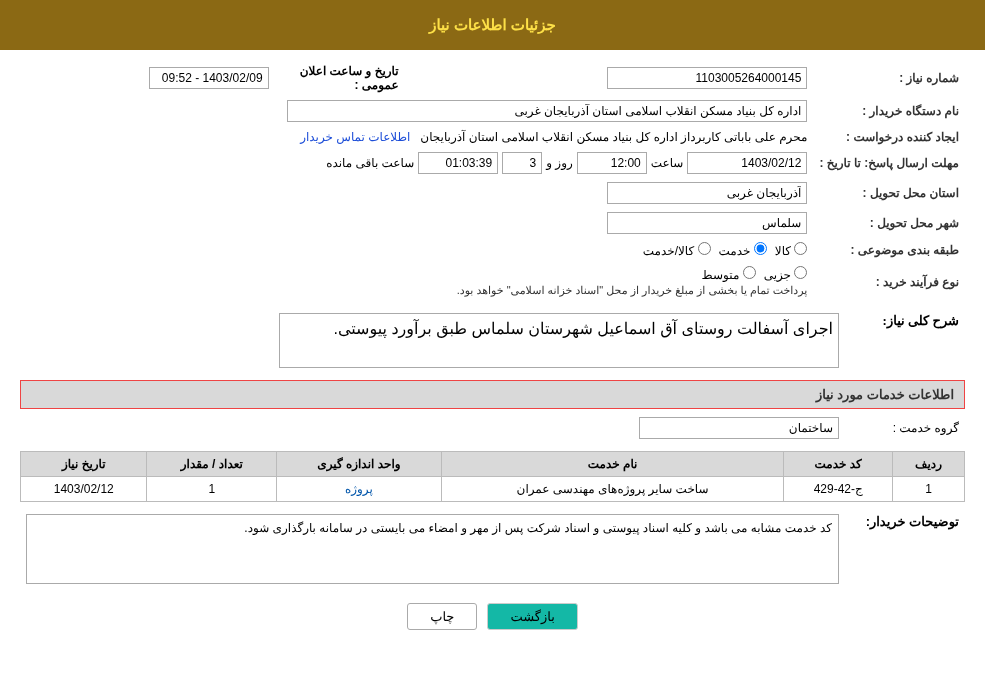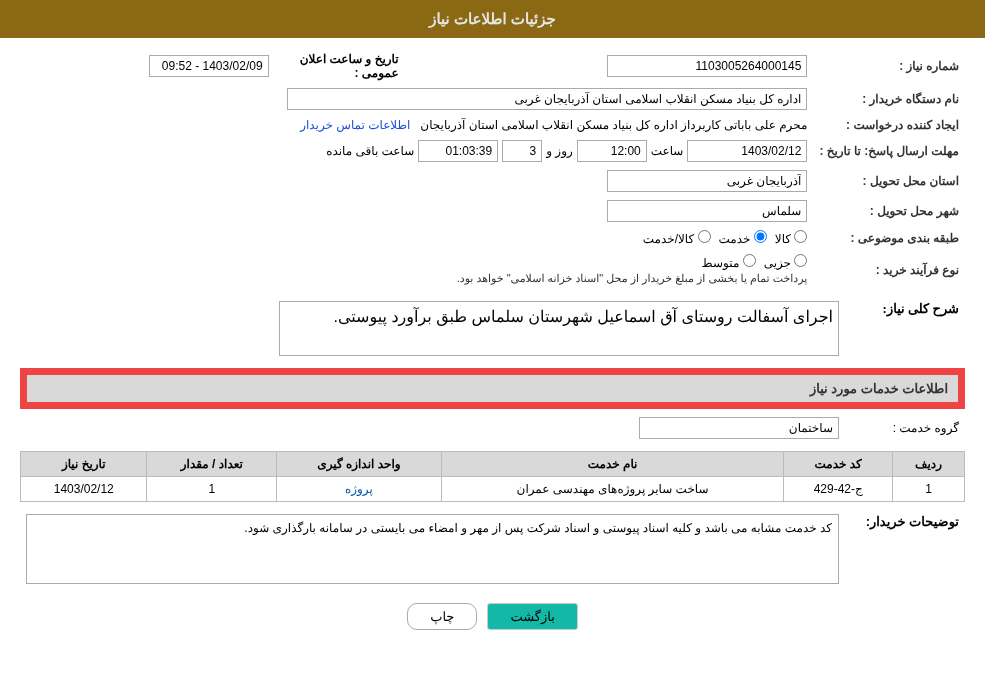--- a/index.html
+++ b/index.html
@@ -10,23 +10,23 @@
       direction: rtl;
     }
     .page-wrapper {
       width: 985px;
       min-height: 691px;
       background: #fff;
       margin: 0 auto;
     }
     .header-bar {
       background: #8B6914;
-      color: #e5e5e5;
+      color: #fde047;
       text-align: center;
-      padding: 10px 0;
+      padding: 16px 0;
       font-size: 15px;
       font-weight: bold;
     }
     .content-area {
       padding: 10px 20px;
     }
     .info-table {
       width: 100%;
       border-collapse: collapse;
       margin-bottom: 8px;
@@ -53,21 +53,21 @@
       font-size: 12px;
       font-family: Tahoma, Arial, sans-serif;
       direction: rtl;
       text-align: right;
     }
     .input-medium { width: 200px; }
     .input-small { width: 120px; }
     .link-blue { color: #1d4ed8; text-decoration: none; font-size: 12px; }
     .section-header {
       background: #d9d9d9;
-      border: 7px solid #ef4444;
+      border: 1px solid #ef4444;
       padding: 6px 10px;
       font-weight: bold;
       font-size: 13px;
       color: #333;
       text-align: right;
       margin: 8px 0 4px 0;
     }
     .description-wrapper {
       border: 1px solid #aaa;
       padding: 5px;
@@ -107,21 +107,20 @@
       padding: 5px 22px;
       font-size: 13px;
       font-family: Tahoma, Arial, sans-serif;
       cursor: pointer;
       border: 1px solid #aaa;
       border-radius: 3px;
     }
     .btn-print {
       background: #fff;
       color: #000;
-      border-radius: 10px;
     }
     .btn-back {
       background: #14b8a6;
       color: #000;
       border-color: #ccc;
     }
     .radio-row { display: flex; align-items: center; gap: 8px; direction: rtl; }
     .notes-box {
       border: 1px solid #aaa;
       background: #fff;

